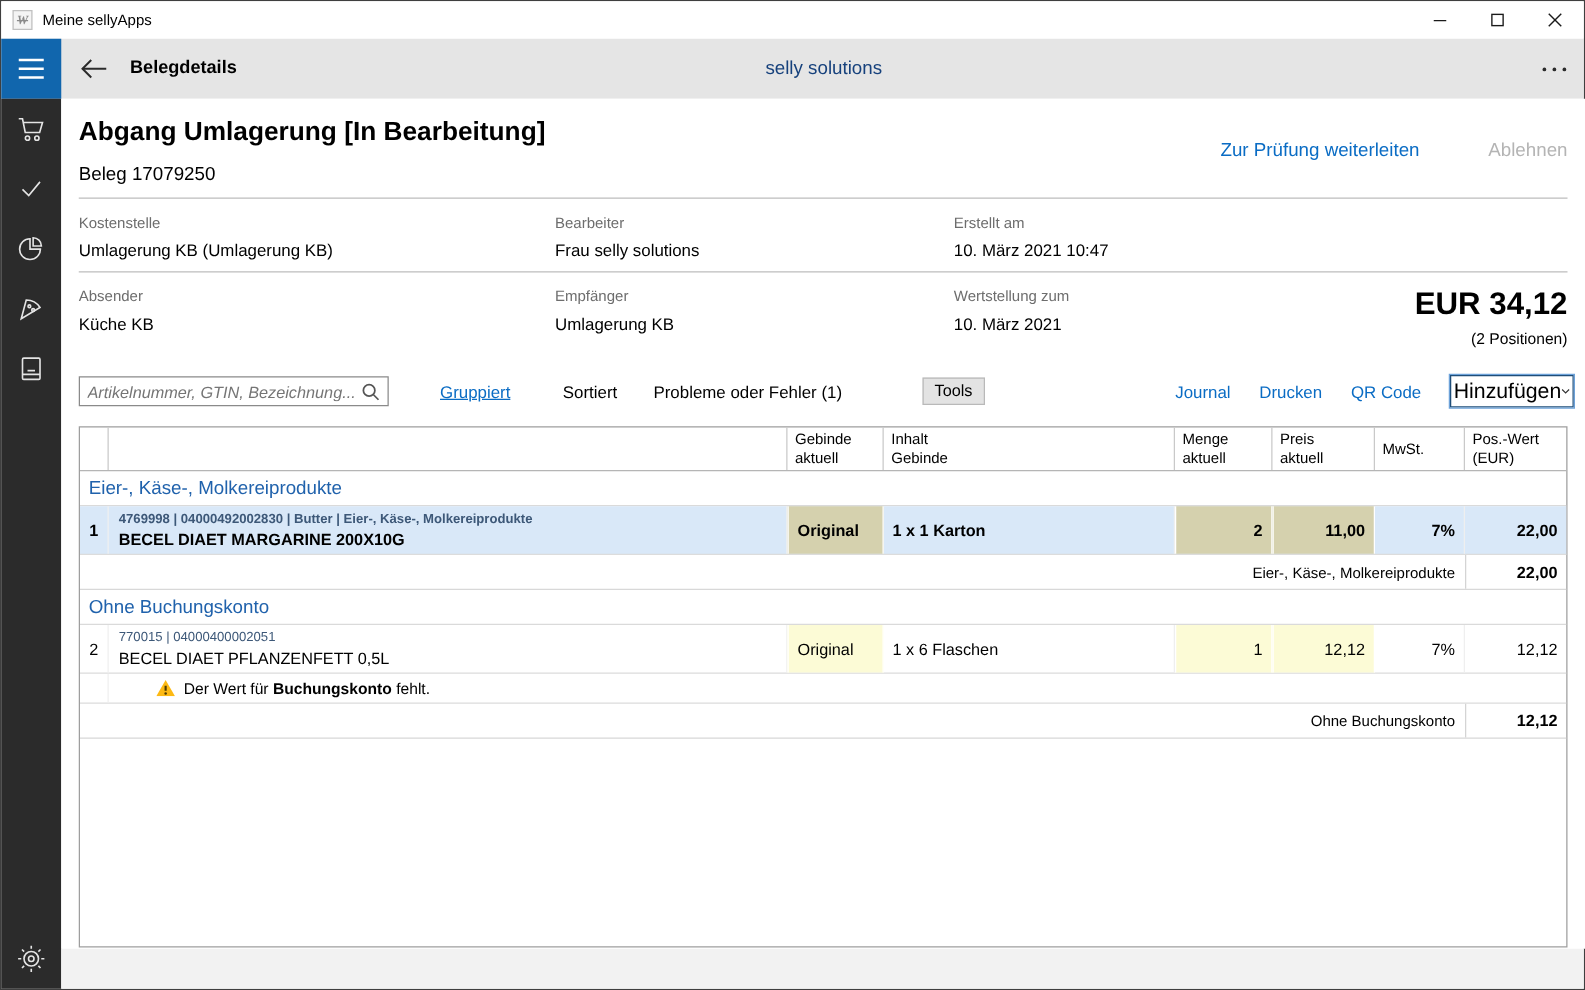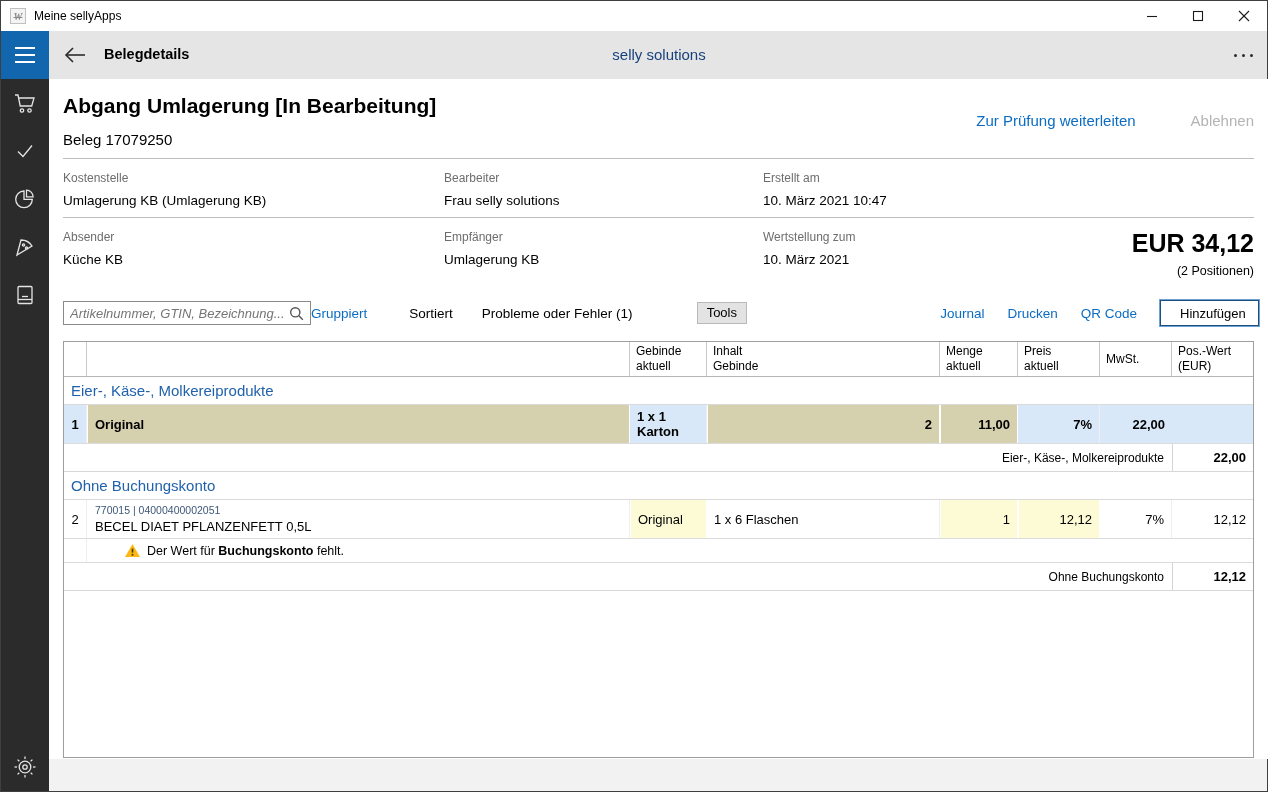--- a/index.html
+++ b/index.html
@@ -54,26 +54,26 @@
   .total .amt { font-size:25px; font-weight:bold; color:#000; }
   .total .pos { font-size:12.5px; color:#000; margin-top:6px; }
 
   
   .toolbar { position:absolute; left:14px; right:10px; top:221px; height:26px; display:flex; align-items:center; font-size:13.5px;justify-content:flex-end; }
   .searchbox { width:248px; height:24px; border:1px solid #8a8a8a; background:#fff; display:flex; align-items:center; padding:0 6px; }
   .searchbox input { flex:1; border:none; outline:none; font:italic 13px "Liberation Sans", sans-serif; color:#555; min-width:0; background:transparent; }
   .searchbox input::placeholder { color:#757575; font-style:italic; }
   .searchbox svg { stroke:#555; fill:none; stroke-width:1.4; flex:0 0 auto; }
   .tlink { cursor:pointer; }
-  .g1 { }
+  .g1 { margin-left:41px; text-decoration:underline; }
   .g2 { margin-left:42px; color:#000; }
   .g3 { margin-left:29px; color:#000; }
   .toolsbtn { margin-left:64px; background:#e3e3e3; border:1px solid #b9b9b9; font-size:13px; color:#000; padding:2px 9px 3px; cursor:pointer; }
   .tb-right { margin-left:auto; display:flex; align-items:center; gap:23px; }
-  .addbox { width:99px; height:26px; border:1px solid #1f4e79; outline:1px solid #6da2d9; background:#fff; display:flex; align-items:center; justify-content:space-between; padding:0 19px; font-size:13px; color:#000; cursor:pointer; }
+  .addbox { width:99px; height:26px; border:1px solid #1f4e79; outline:1px solid #6da2d9; background:#fff; display:flex; align-items:center; justify-content:space-between; padding:0 2px; font-size:17px; color:#000; cursor:pointer; }
   .addbox svg { stroke:#333; fill:none; stroke-width:1.3; }
 
   
   .tbl { position:absolute; left:14px; top:262px; width:1191px; height:417px; border:1px solid #9e9e9e; background:#fff; display:flex; flex-direction:column; font-size:13px; }
   .trow { display:grid; grid-template-columns:23px 543px 77px 233px 78px 82px 72px 81px; flex:0 0 auto; }
   .thead { height:35px; border-bottom:1px solid #b5b5b5; }
   .thead .hc { border-right:1px solid #c9c9c9; font-size:12px; line-height:1.25; color:#000; display:flex; align-items:center; padding:2px 6px; white-space:pre-line; }
   .thead .hc:last-child { border-right:none; }
   .grouphead { height:28px; border-bottom:1px solid #dadada; display:flex; align-items:center; padding-left:7px; color:#2062ac; font-size:15px; cursor:pointer; }
   .drow { height:39px; border-bottom:1px solid #dcdcdc; }
@@ -278,20 +278,26 @@
 aktuell</div>
         <div class="hc">MwSt.</div>
         <div class="hc">Pos.-Wert
 (EUR)</div>
       </div>
 
       <div class="grouphead">Eier-, Käse-, Molkereiprodukte</div>
 
       <div class="trow drow sel">
         <div class="c-num">1</div>
+        <div class="c-desc">
+          <div class="inner">
+            <span class="meta">4769998 | 04000492002830 | Butter | Eier-, Käse-, Molkereiprodukte</span>
+            <span class="pname">BECEL DIAET MARGARINE 200X10G</span>
+          </div>
+        </div>
         <div class="c-left hl">Original</div>
         <div class="c-left">1 x 1 Karton</div>
         <div class="c-right hl">2</div>
         <div class="c-right hl">11,00</div>
         <div class="c-right">7%</div>
         <div class="c-right">22,00</div>
       </div>
 
       <div class="trow subrow">
         <div class="sl">Eier-, Käse-, Molkereiprodukte</div>

